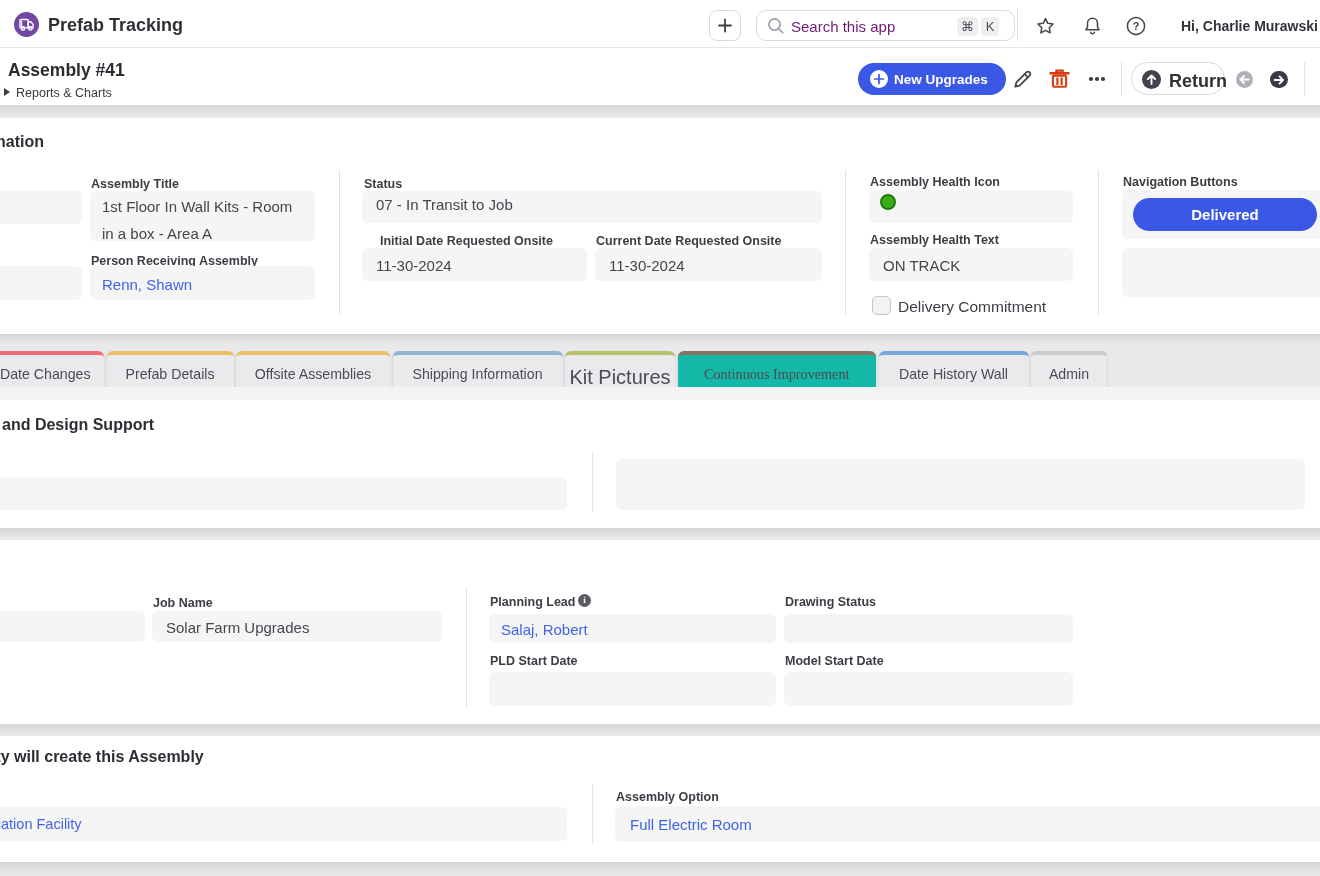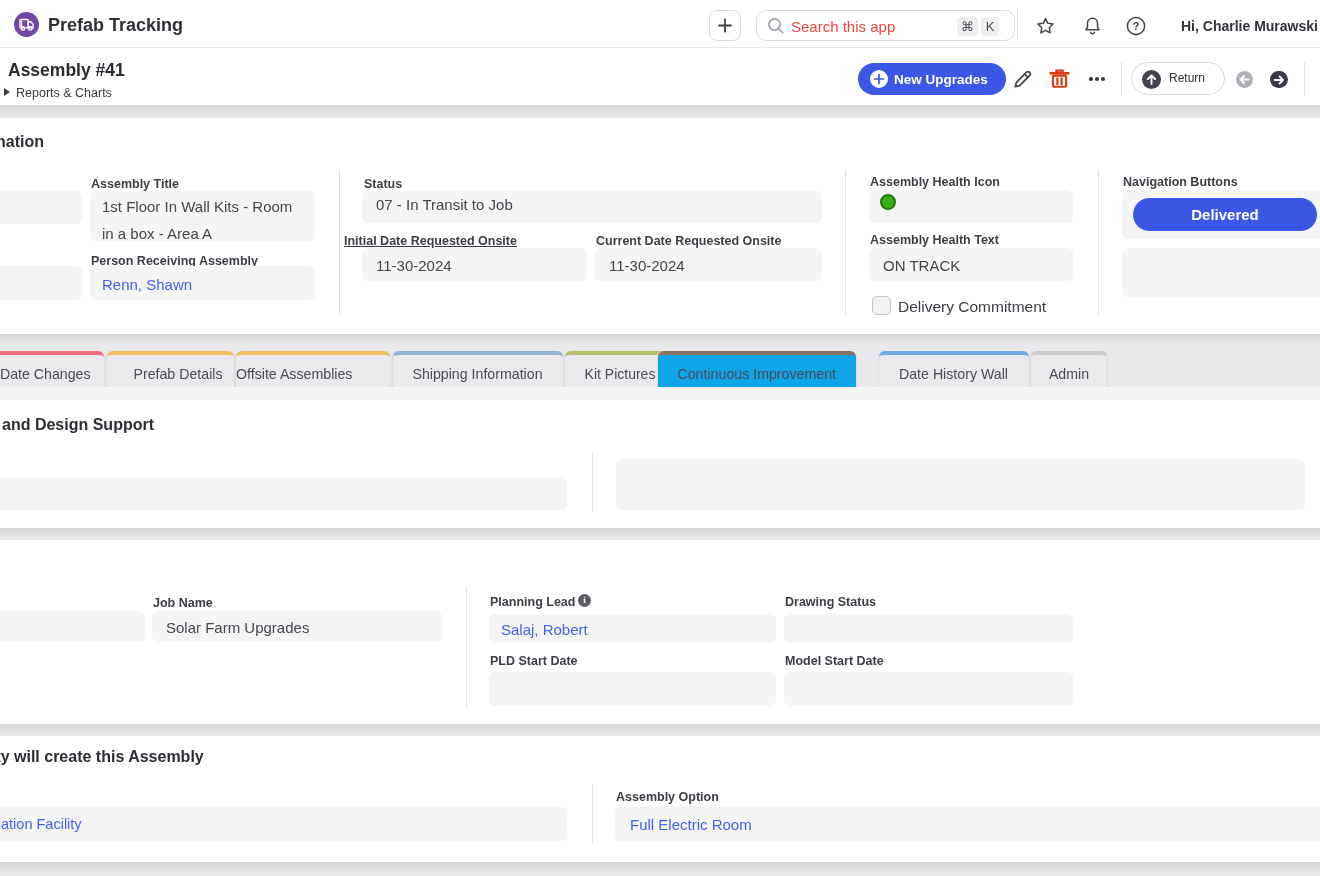--- a/index.html
+++ b/index.html
@@ -40,21 +40,21 @@
             <path d="M15 8.5v12M9 14.5h12"></path>
           </g>
         </svg>
     </div>
 
     <div class="abs" style="left:756px;top:10px;width:259px;height:31px;border:1px solid #dadade;border-radius:10px;background:#fff;">
       <svg width="18" height="18" viewBox="0 0 18 18" style="position:absolute;left:10px;top:6px;">
           <circle cx="7.5" cy="7.5" r="5.6" fill="none" stroke="#9a9aa5" stroke-width="1.6"></circle>
           <path d="M11.8 11.8l4 4" stroke="#9a9aa5" stroke-width="1.6" stroke-linecap="round"></path>
         </svg>
-      <div class="abs" style="left:34px;top:7px;font-size:15px;color:#ef4444;">Search this app</div>
+      <div class="abs" style="left:34px;top:7px;font-size:15px;color:#701a75;">Search this app</div>
       <div class="abs" style="left:200px;top:6px;width:21px;height:19px;background:#efeff1;border-radius:4px;text-align:center;font-size:13px;line-height:19px;color:#4c4c55;">⌘</div>
       <div class="abs" style="left:224px;top:6px;width:18px;height:19px;background:#efeff1;border-radius:4px;text-align:center;font-size:13px;line-height:19px;color:#4c4c55;">K</div>
     </div>
     <div class="vsep" style="left:1017px;top:8px;height:33px;"></div>
 
     <svg class="abs" style="left:1036px;top:17px;" width="19" height="18" viewBox="0 0 19 18">
         <path d="M9.5 1.6l2.3 4.7 5.2.75-3.75 3.66.88 5.16-4.63-2.43-4.63 2.43.88-5.16L2 7.05l5.2-.75z" fill="none" stroke="#45454e" stroke-width="1.5" stroke-linejoin="round"></path>
       </svg>
 
     <svg class="abs" style="left:1083px;top:16px;" width="19" height="20" viewBox="0 0 19 20">
@@ -107,21 +107,21 @@
       </svg>
     <div class="vsep" style="left:1121px;top:13px;height:34px;"></div>
 
     <div class="abs" style="left:1131px;top:13px;width:94px;height:33px;border:1px solid #d9d9dc;border-radius:17px;background:#fff;">
       <div class="abs" style="left:10px;top:7px;width:19px;height:19px;border-radius:50%;background:#45424b;"></div>
       <svg class="abs" style="left:10px;top:7px;" width="19" height="19" viewBox="0 0 19 19">
           <g stroke="#fff" stroke-width="1.9" stroke-linecap="round" stroke-linejoin="round" fill="none">
             <path d="M9.5 14V6M5.9 9L9.5 5.4 13.1 9"></path>
           </g>
         </svg>
-      <div class="abs" style="left:37px;top:8px;font-size:12px;font-weight:normal;color:#303036;">Return</div>
+      <div class="abs" style="left:37px;top:8px;font-size:18px;font-weight:bold;color:#303036;">Return</div>
     </div>
 
     <div class="abs" style="left:1236px;top:22px;width:17px;height:17px;border-radius:50%;background:#b2b0b6;"></div>
     <svg class="abs" style="left:1236px;top:22px;" width="17" height="17" viewBox="0 0 17 17">
         <g stroke="#fff" stroke-width="1.8" stroke-linecap="round" stroke-linejoin="round" fill="none">
           <path d="M12.6 8.5H4.6M8 5l-3.5 3.5L8 12"></path>
         </g>
       </svg>
     <div class="abs" style="left:1270px;top:21.5px;width:17.5px;height:17.5px;border-radius:50%;background:#3a3944;"></div>
     <svg class="abs" style="left:1270px;top:21.5px;" width="18" height="18" viewBox="0 0 18 18">
@@ -144,21 +144,21 @@
   <div class="val" style="left:102px;top:198px;">1st Floor In Wall Kits - Room</div>
   <div class="val" style="left:102px;top:225px;">in a box - Area A</div>
   <div class="lbl" style="left:91px;top:254px;">Person Receiving Assembly</div>
   <div class="box" style="left:90px;top:266px;width:225px;height:34px;"></div>
   <div class="val link" style="left:102px;top:276px;">Renn, Shawn</div>
   <div class="vsep" style="left:339px;top:170px;height:145px;"></div>
 
   <div class="lbl" style="left:364px;top:177px;">Status</div>
   <div class="box" style="left:362px;top:191px;width:460px;height:32px;"></div>
   <div class="val" style="left:376px;top:196px;">07 - In Transit to Job</div>
-  <div class="lbl" style="left:344px;top:234px;text-decoration:underline;">Initial Date Requested Onsite</div>
+  <div class="lbl" style="left:380px;top:234px;">Initial Date Requested Onsite</div>
   <div class="box" style="left:362px;top:248px;width:225px;height:33px;"></div>
   <div class="val" style="left:376px;top:257px;">11-30-2024</div>
   <div class="lbl" style="left:596px;top:234px;">Current Date Requested Onsite</div>
   <div class="box" style="left:595px;top:248px;width:227px;height:33px;"></div>
   <div class="val" style="left:609px;top:257px;">11-30-2024</div>
   <div class="vsep" style="left:845px;top:170px;height:145px;"></div>
 
   <div class="lbl" style="left:870px;top:175px;">Assembly Health Icon</div>
   <div class="box" style="left:869px;top:190px;width:204px;height:33px;"></div>
   <div class="abs" style="left:880px;top:194px;width:16px;height:16px;border-radius:50%;background:#3aad17;border:2.5px solid #1f7d10;"></div>
@@ -173,32 +173,32 @@
   <div class="box" style="left:1122px;top:190px;width:218px;height:49px;"></div>
   <div class="abs" style="left:1133px;top:198px;width:184px;height:33px;border-radius:17px;background:#3b57e6;text-align:center;font-size:15px;font-weight:bold;color:#fff;line-height:33px;">Delivered</div>
   <div class="box" style="left:1122px;top:248px;width:218px;height:49px;"></div>
 
   <div class="abs" style="left:0;top:334px;width:1320px;height:53px;background:linear-gradient(#d6d6d9 0px, #e9e9eb 11px, #e9e9eb 53px);"></div>
   <div id="tabs">
       <div style="position: absolute; top: 351px; left: -13px; width: 116.5px; height: 36px; background: rgb(234, 234, 236); border-radius: 6px 6px 0px 0px; border-top: 4px solid rgb(239, 110, 120); box-shadow: rgb(220, 220, 223) 1px 0px 0px, rgb(220, 220, 223) -1px 0px 0px;">
         <div style="position: absolute; left: 0px; top: 11px; width: 100%; text-align: center; font-size: 14.2px; color: rgb(75, 75, 85); white-space: nowrap;">Date Changes</div>
       </div>
       <div style="position: absolute; top: 351px; left: 106.5px; width: 127px; height: 36px; background: rgb(234, 234, 236); border-radius: 6px 6px 0px 0px; border-top: 4px solid rgb(238, 192, 101); box-shadow: rgb(220, 220, 223) 1px 0px 0px, rgb(220, 220, 223) -1px 0px 0px;">
-        <div style="position: absolute; left: 8px; top: 11px; width: 100%; text-align: center; font-size: 14.2px; color: rgb(75, 75, 85); white-space: nowrap;">Prefab Details</div>
+        <div style="position: absolute; left: 0px; top: 11px; width: 100%; text-align: center; font-size: 14.2px; color: rgb(75, 75, 85); white-space: nowrap;">Prefab Details</div>
       </div>
       <div style="position: absolute; top: 351px; left: 236px; width: 154px; height: 36px; background: rgb(234, 234, 236); border-radius: 6px 6px 0px 0px; border-top: 4px solid rgb(238, 192, 101); box-shadow: rgb(220, 220, 223) 1px 0px 0px, rgb(220, 220, 223) -1px 0px 0px;">
-        <div style="position: absolute; left: 0px; top: 11px; width: 100%; text-align: left; font-size: 14.2px; color: rgb(75, 75, 85); white-space: nowrap;">Offsite Assemblies</div>
+        <div style="position: absolute; left: 0px; top: 11px; width: 100%; text-align: center; font-size: 14.2px; color: rgb(75, 75, 85); white-space: nowrap;">Offsite Assemblies</div>
       </div>
       <div style="position: absolute; top: 351px; left: 392.5px; width: 170px; height: 36px; background: rgb(234, 234, 236); border-radius: 6px 6px 0px 0px; border-top: 4px solid rgb(146, 181, 211); box-shadow: rgb(220, 220, 223) 1px 0px 0px, rgb(220, 220, 223) -1px 0px 0px;">
         <div style="position: absolute; left: 0px; top: 11px; width: 100%; text-align: center; font-size: 14.2px; color: rgb(75, 75, 85); white-space: nowrap;">Shipping Information</div>
       </div>
       <div style="position: absolute; top: 351px; left: 565px; width: 110px; height: 36px; background: rgb(234, 234, 236); border-radius: 6px 6px 0px 0px; border-top: 4px solid rgb(185, 192, 108); box-shadow: rgb(220, 220, 223) 1px 0px 0px, rgb(220, 220, 223) -1px 0px 0px;">
-        <div style="position: absolute; left: 0px; top: 11px; width: 100%; text-align: center; font-size: 14px; color: rgb(75, 75, 85); white-space: nowrap;">Kit Pictures</div>
-      </div>
-      <div style="position: absolute; top: 351px; left: 658px; width: 197.5px; height: 36px; background: #0ea5e9; border-radius: 6px 6px 0px 0px; border-top: 4px solid rgb(138, 114, 101); box-shadow: rgb(220, 220, 223) 1px 0px 0px, rgb(220, 220, 223) -1px 0px 0px;">
+        <div style="position: absolute; left: 0px; top: 11px; width: 100%; text-align: center; font-size: 20px; color: rgb(75, 75, 85); white-space: nowrap;">Kit Pictures</div>
+      </div>
+      <div style="position: absolute; top: 351px; left: 678px; width: 197.5px; height: 36px; background: #14b8a6; border-radius: 6px 6px 0px 0px; border-top: 4px solid rgb(138, 114, 101); box-shadow: rgb(220, 220, 223) 1px 0px 0px, rgb(220, 220, 223) -1px 0px 0px; font-family: Liberation Serif, serif;">
         <div style="position: absolute; left: 0px; top: 11px; width: 100%; text-align: center; font-size: 14.2px; color: rgb(75, 75, 85); white-space: nowrap;">Continuous Improvement</div>
       </div>
       <div style="position: absolute; top: 351px; left: 878.5px; width: 150px; height: 36px; background: rgb(234, 234, 236); border-radius: 6px 6px 0px 0px; border-top: 4px solid rgb(118, 170, 222); box-shadow: rgb(220, 220, 223) 1px 0px 0px, rgb(220, 220, 223) -1px 0px 0px;">
         <div style="position: absolute; left: 0px; top: 11px; width: 100%; text-align: center; font-size: 14.2px; color: rgb(75, 75, 85); white-space: nowrap;">Date History Wall</div>
       </div>
       <div style="position: absolute; top: 351px; left: 1031px; width: 76px; height: 36px; background: rgb(234, 234, 236); border-radius: 6px 6px 0px 0px; border-top: 4px solid rgb(203, 201, 203); box-shadow: rgb(220, 220, 223) 1px 0px 0px, rgb(220, 220, 223) -1px 0px 0px;">
         <div style="position: absolute; left: 0px; top: 11px; width: 100%; text-align: center; font-size: 14.2px; color: rgb(75, 75, 85); white-space: nowrap;">Admin</div>
       </div>
     </div>
   <div class="abs" style="left:0;top:387px;width:1320px;height:13px;background:#f3f2f4;"></div>

